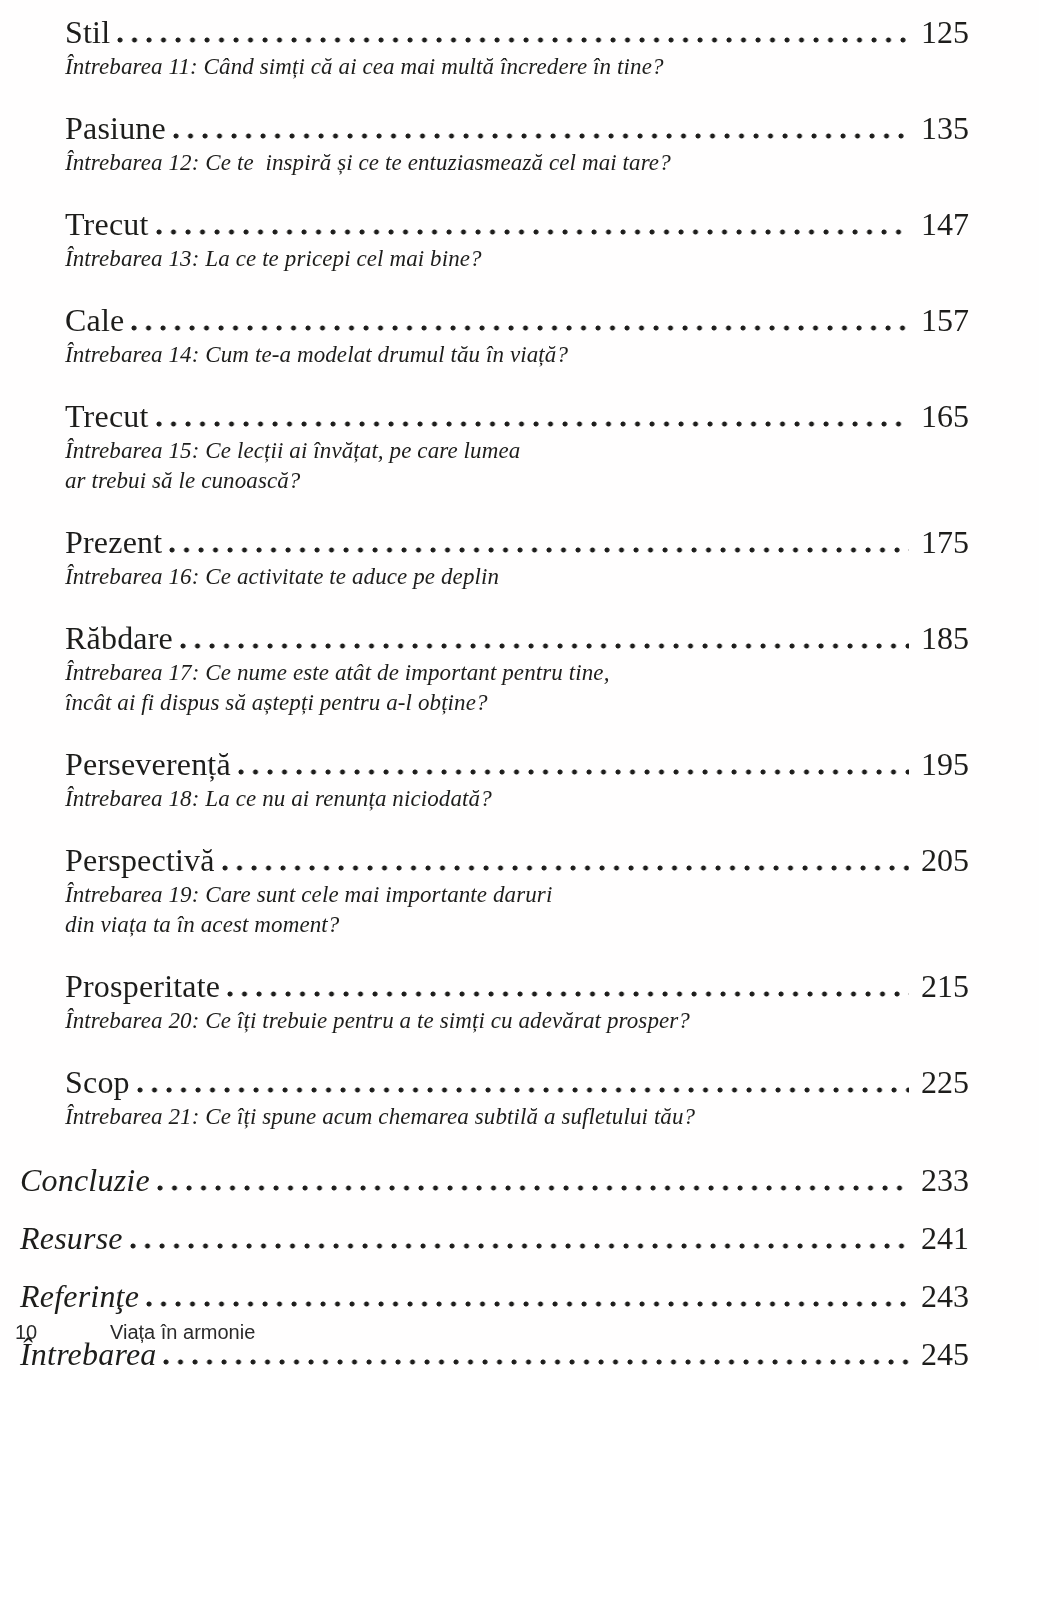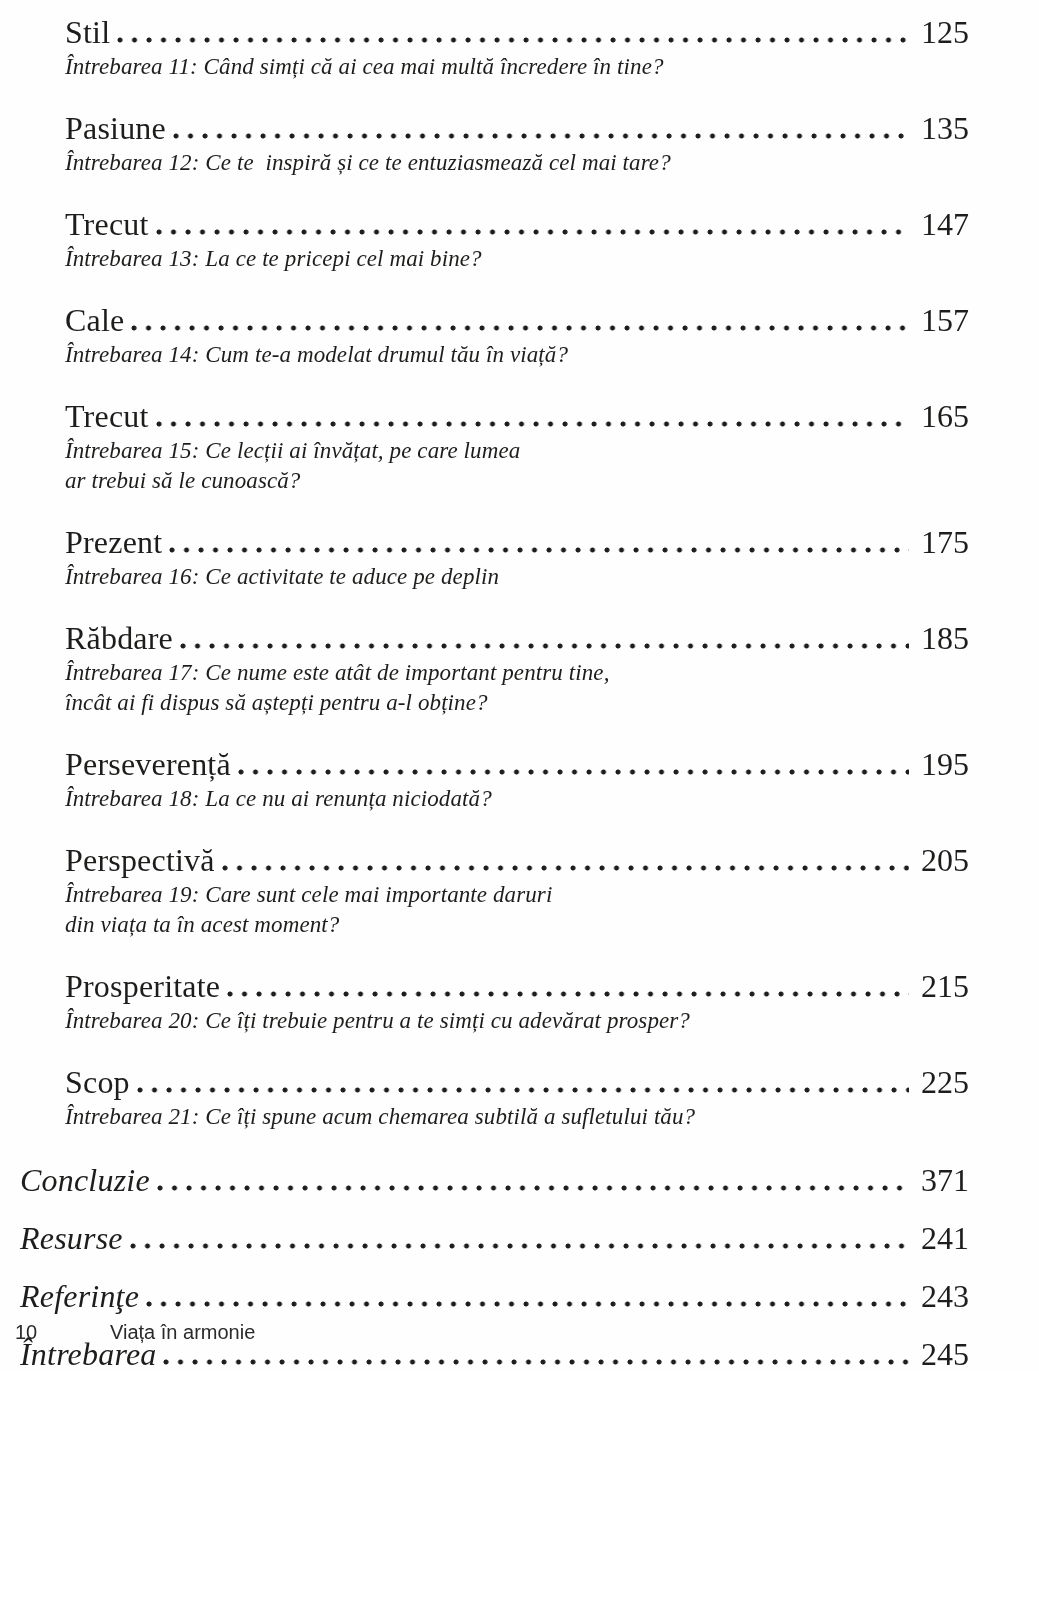--- a/index.html
+++ b/index.html
@@ -144,21 +144,21 @@
         </div>
         <div class="toc-subtitle">Întrebarea 21: Ce îți spune acum chemarea subtilă a sufletului tău?</div>
       </div>
     </div>
 
   <div class="back-matter">
       <div class="back-row">
         <div class="toc-row">
           <span class="toc-title">Concluzie</span>
           <span class="dot-leader"></span>
-          <span class="toc-page">371</span>
+          <span class="toc-page">233</span>
         </div>
       </div>
       <div class="back-row">
         <div class="toc-row">
           <span class="toc-title">Resurse</span>
           <span class="dot-leader"></span>
           <span class="toc-page">241</span>
         </div>
       </div>
       <div class="back-row">

